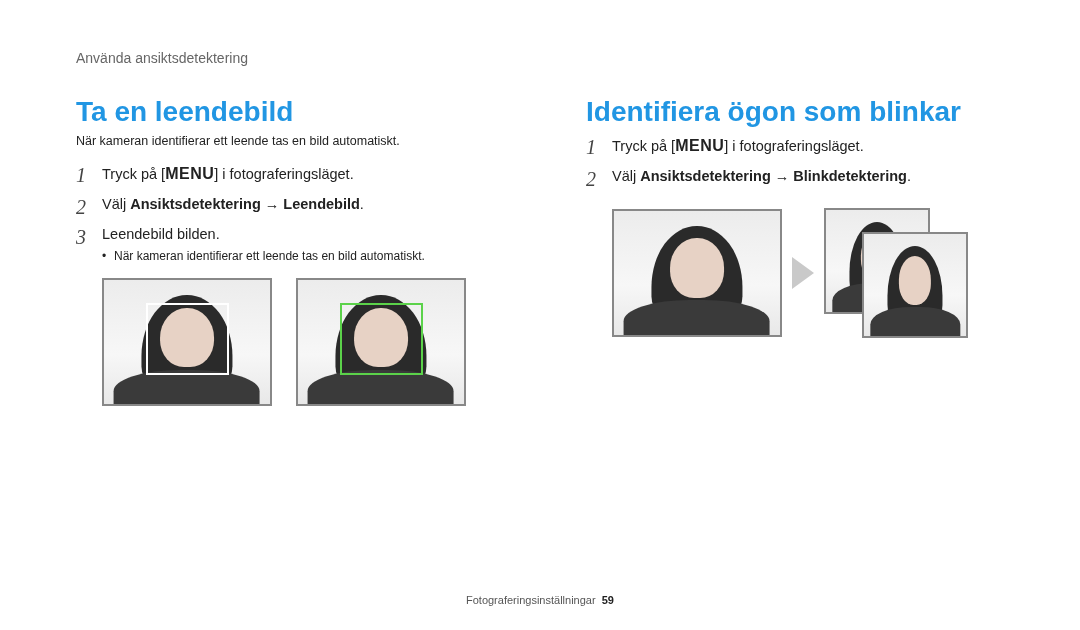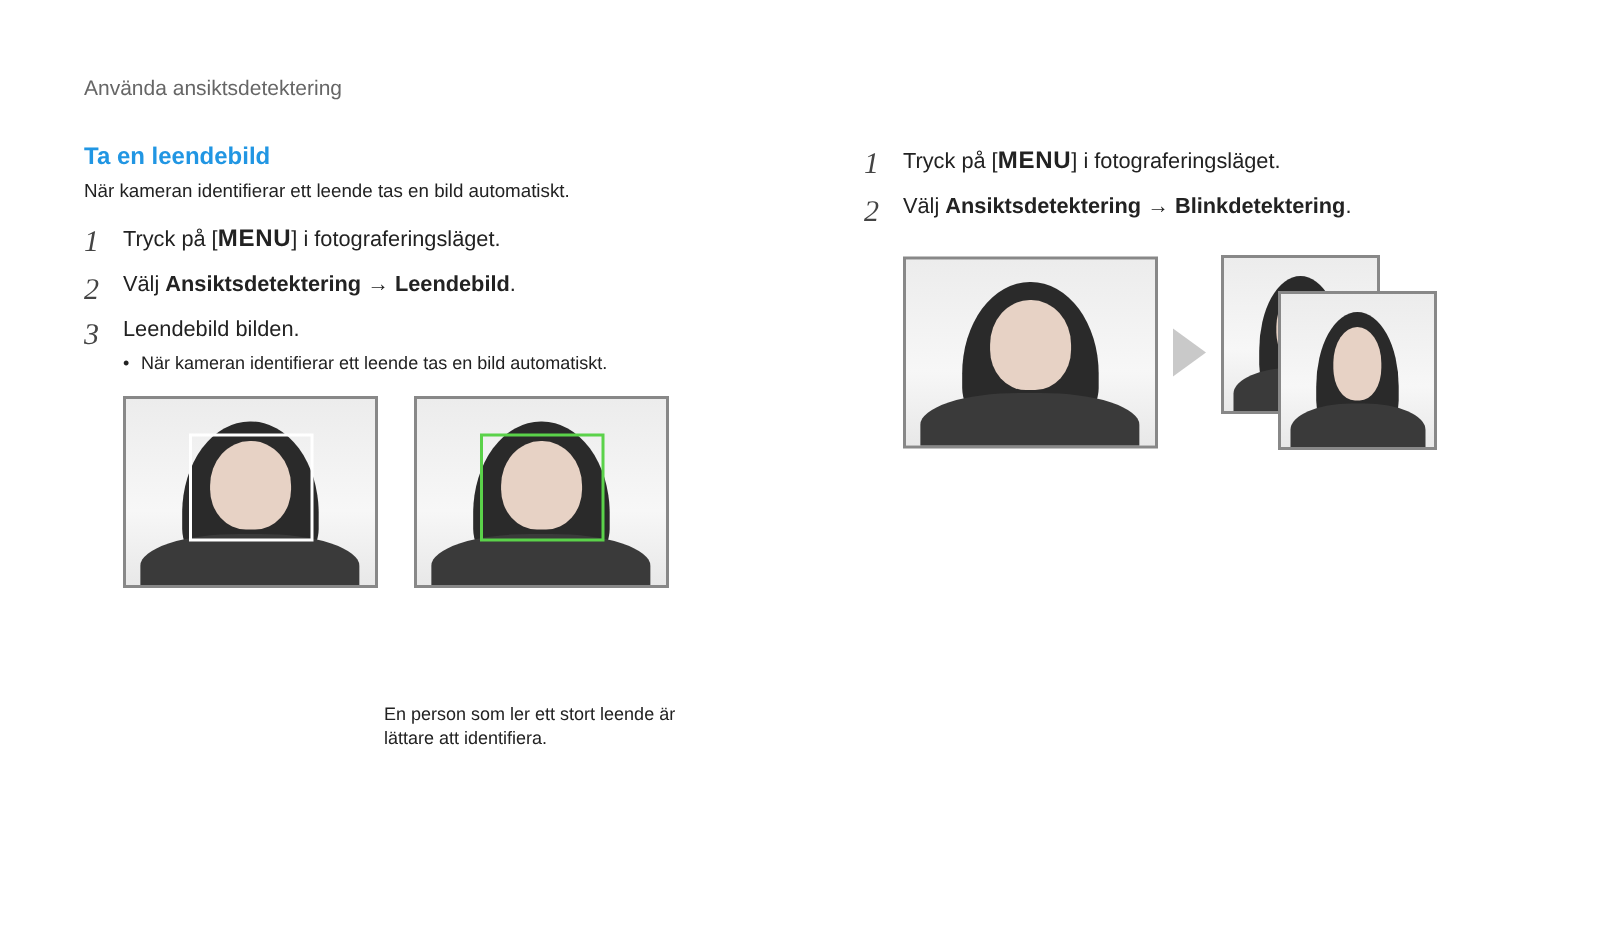--- a/index.html
+++ b/index.html
@@ -7,36 +7,36 @@
     font-family: "Segoe UI", "Helvetica Neue", Arial, sans-serif;
     width: 1080px;
     height: 630px;
     background: #fff;
     color: #222;
     position: relative;
   }
   .page {
     width: 1080px;
     height: 630px;
-    padding: 50px 56px 0 56px;
+    padding: 50px 56px 0 76px;
     position: relative;
   }
   .breadcrumb {
     font-size: 14px;
     color: #666;
     margin-bottom: 30px;
   }
   .cols {
     display: flex;
     gap: 72px;
   }
   .col { flex: 1; }
   h2.section {
     color: #2196e3;
-    font-size: 16px;
+    font-size: 28px;
     font-weight: 600;
     margin-bottom: 6px;
   }
   .intro {
     font-size: 12.5px;
     color: #222;
     margin-bottom: 14px;
   }
   ol.steps {
     list-style: none;
@@ -241,24 +241,24 @@
           <div class="portrait">
             <div class="hair"></div>
             <div class="shoulders"></div>
             <div class="face"></div>
           </div>
           <div class="detect-box green"></div>
           <div class="pointer-line"></div>
         </div>
       </div>
 
-      <div class="caption">En person som ler ett stort leende är lättare att identifiera.</div>
     </div>
 
     <div class="col">
+      <h2 class="section">Identifiera ögon som blinkar</h2>
 
       <ol class="steps">
         <li>
           <span>Tryck på [</span><span class="menu-label">MENU</span><span>] i fotograferingsläget.</span>
         </li>
         <li>
           <span>Välj </span><span class="strong">Ansiktsdetektering → Blinkdetektering</span><span>.</span>
         </li>
       </ol>
 
@@ -285,14 +285,17 @@
               <div class="shoulders"></div>
               <div class="face"></div>
             </div>
           </div>
         </div>
       </div>
     </div>
 
   </div>
 
+  <div class="footer">
+    <span>Fotograferingsinställningar</span>&nbsp;&nbsp;<span class="pg">59</span>
+  </div>
 
 </div>
 
 </body></html>

